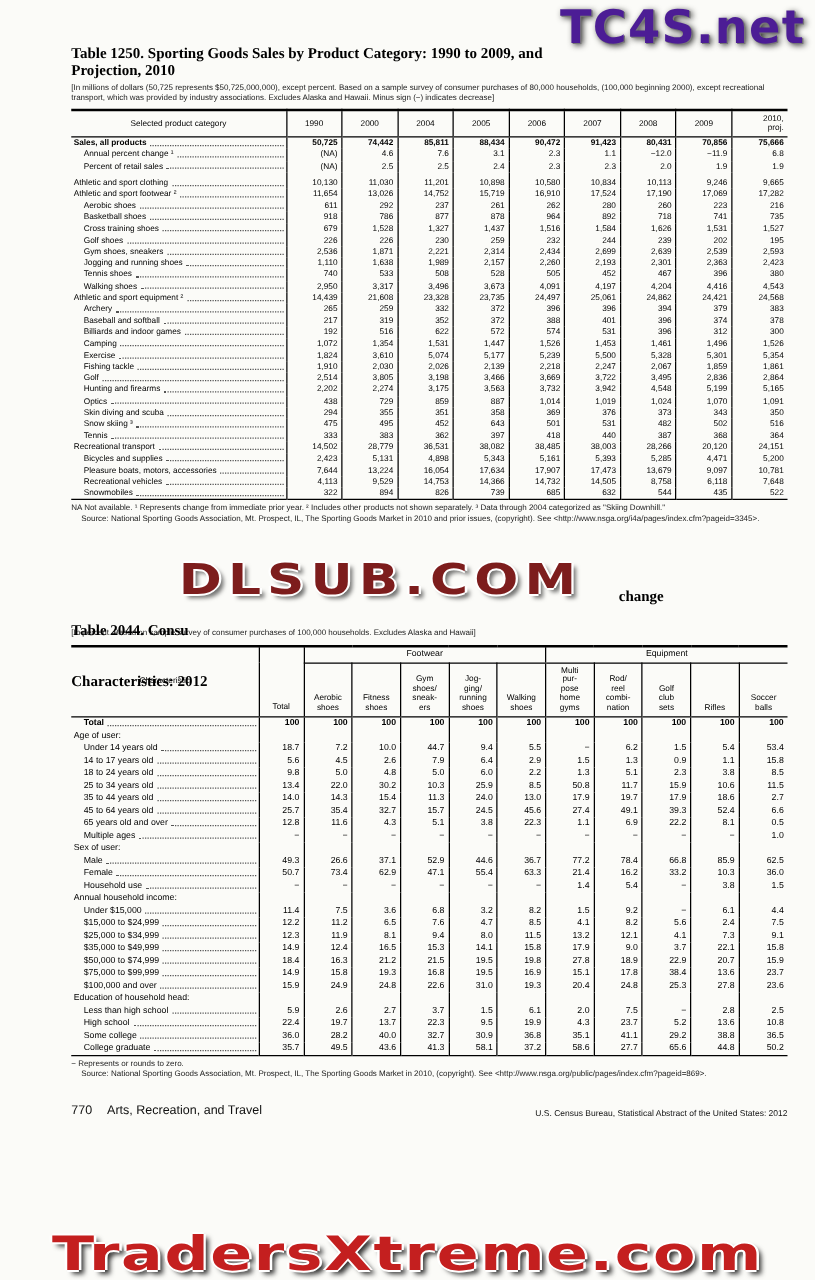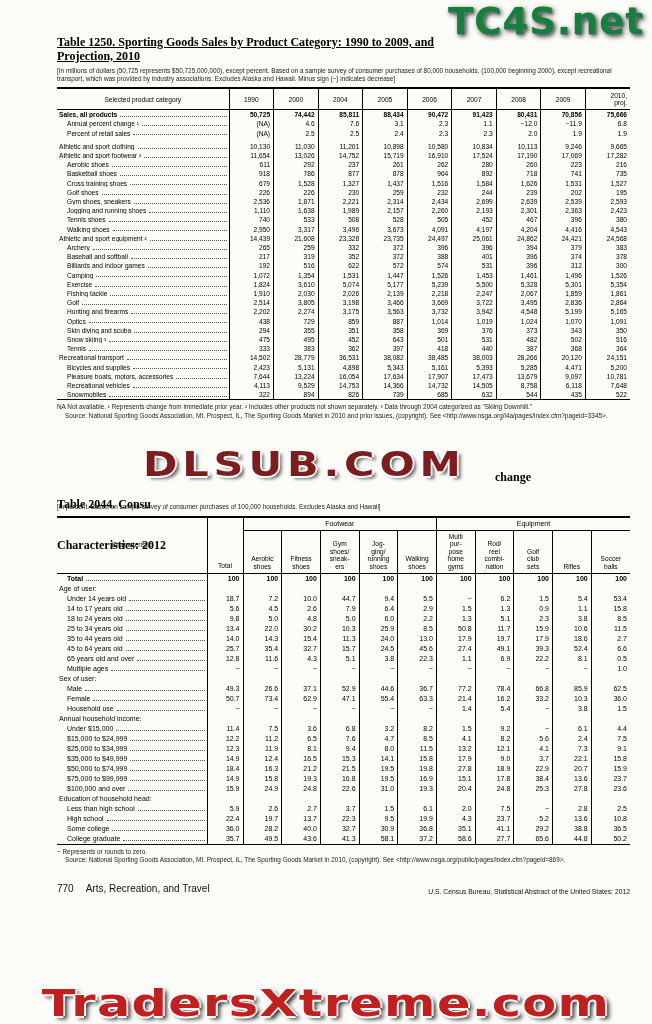--- a/index.html
+++ b/index.html
@@ -3,21 +3,21 @@
 <meta charset="utf-8">
 <style>
   html,body{margin:0;padding:0;}
   body{width:652px;height:1024px;position:relative;overflow:hidden;background:#fbfbf8;
        font-family:"Liberation Sans","DejaVu Sans",sans-serif;color:#111;}
   .content{position:absolute;left:57px;top:0;width:573px;}
 
   
   .t-title{font-family:"Liberation Serif","DejaVu Serif",serif;font-weight:700;
            font-size:12px;line-height:13.5px;color:#000;white-space:pre-line;}
-  .title-1250{margin-top:36px;text-decoration:underline;}
+  .title-1250{margin-top:36px;}
   .note{font-size:6.4px;line-height:7.6px;margin-top:4px;color:#1a1a1a;}
 
   
   table.stat{width:100%;border-collapse:collapse;table-layout:fixed;margin-top:5px;
              border-top:2px solid #000;border-bottom:1px solid #000;color:#000;}
   table.stat th{font-weight:normal;border-bottom:1px solid #000;text-align:center;
                 vertical-align:middle;padding:3px 1px;}
   table.stat .vline{border-left:1px solid #000;}
   table.stat td{padding:1px 0;vertical-align:bottom;}
   table.stat td.val{text-align:right;padding-right:3px;}
@@ -50,21 +50,21 @@
   .t51-suffix{position:absolute;left:438px;top:0;}
 
   
   .pagefoot{display:flex;justify-content:space-between;align-items:flex-end;margin-top:14px;text-align:center;}
   .pf-num{font-size:10px;margin-right:12px;}
   .pf-sec{font-size:10px;}
   .pf-right{font-size:6.8px;padding-bottom:1px;}
 
   
   .wm-top{position:absolute;top:0;right:8px;font-family:"DejaVu Sans",sans-serif;font-weight:bold;
-          font-size:37px;color:#15803d;letter-spacing:1px;z-index:30;
+          font-size:37px;color:#4c1d95;letter-spacing:1px;z-index:30;
           text-shadow:1px 1px 0 #777,2px 2px 5px rgba(0,0,0,.85);}
   .wm-mid{position:absolute;left:86px;top:-13px;font-family:"DejaVu Sans",sans-serif;font-weight:bold;
           font-size:34px;color:#7d1d1d;letter-spacing:4px;z-index:30;transform:scaleX(1.22);
           transform-origin:left center;white-space:nowrap;
           text-shadow:-1.5px 0 #fff,1.5px 0 #fff,0 -1.5px #fff,0 1.5px #fff,3px 3px 3px rgba(0,0,0,.55);}
   .wm-bottom{position:absolute;left:50%;bottom:1px;transform:translateX(-50%) scaleX(1.3);
           font-family:"DejaVu Sans",sans-serif;font-weight:bold;font-size:38px;color:#c41f1f;
           letter-spacing:1px;z-index:30;white-space:nowrap;line-height:40px;
           text-shadow:-1.5px 0 #fff,1.5px 0 #fff,0 -1.5px #fff,0 1.5px #fff,3px 3px 4px rgba(0,0,0,.8);}
 </style>

